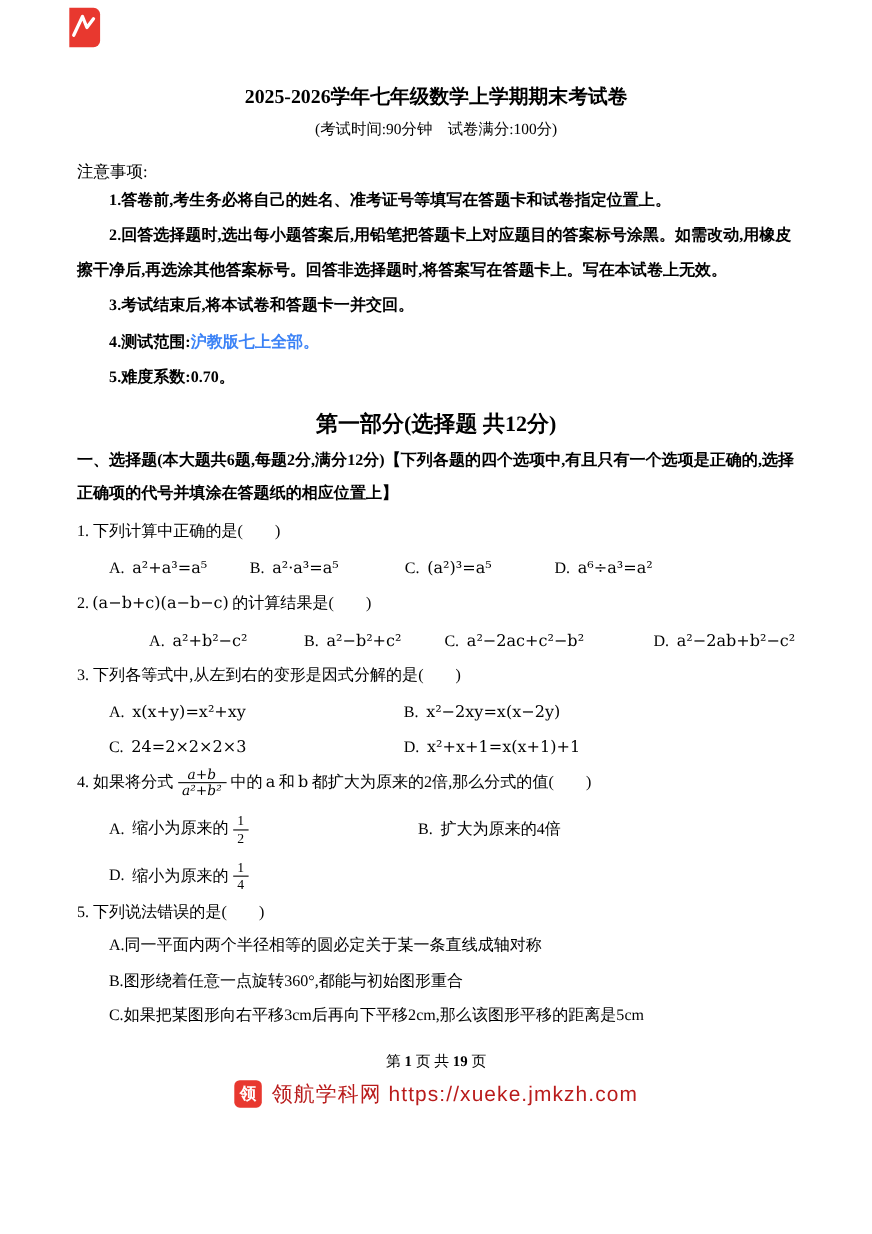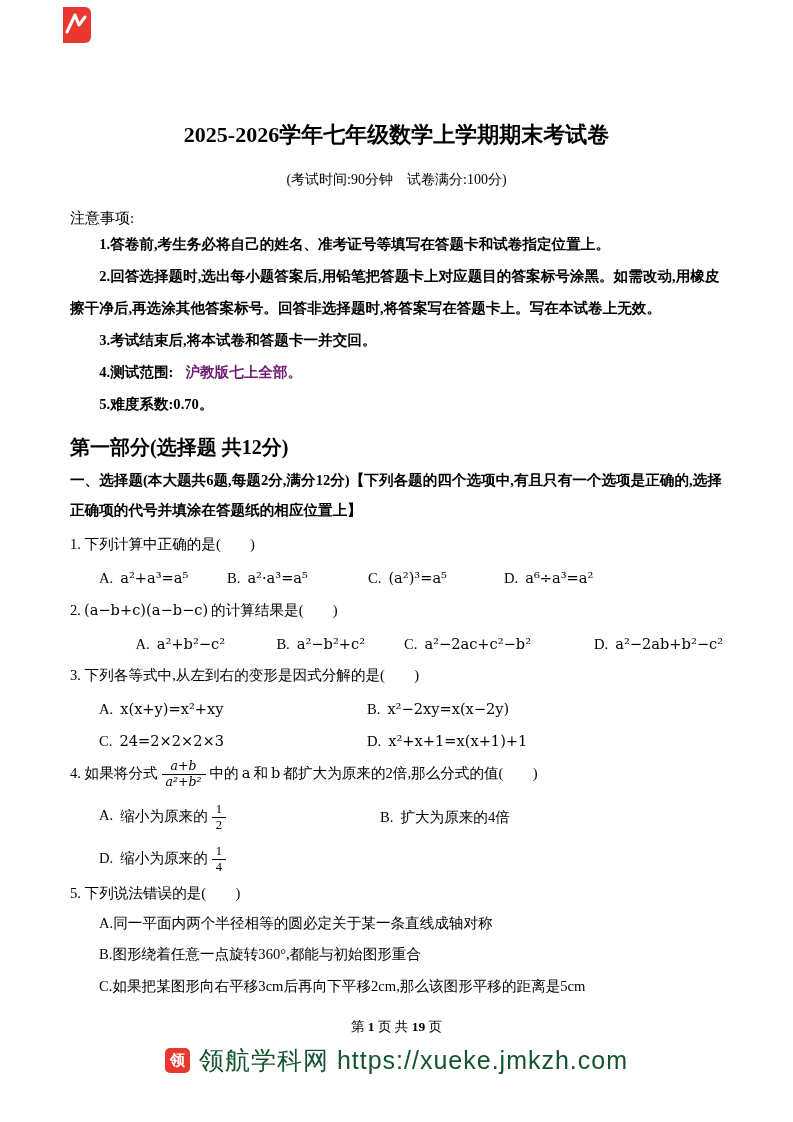--- a/index.html
+++ b/index.html
@@ -3,46 +3,46 @@
 <meta charset="utf-8">
 <style>
   html,body{margin:0;padding:0;}
   body{
     width:793px;height:1122px;background:#ffffff;color:#000;
     font-family:"Liberation Serif","DejaVu Serif",serif;
     position:relative;overflow:hidden;
   }
   .page{padding:0 70px;}
   .corner-logo{position:absolute;left:60px;top:6px;width:34px;height:38px;}
-  .title{margin:120px 0 0;text-align:center;font-size:22px;font-weight:bold;line-height:1.4;}
-  .meta{margin-top:20px;text-align:center;font-size:14px;}
+  .title{margin:76px 0 0;text-align:center;font-size:18px;font-weight:bold;line-height:1.4;}
+  .meta{margin-top:8px;text-align:center;font-size:14px;}
   .notice-heading{margin-top:20px;font-size:15px;font-weight:normal;}
   .notice p{font-size:14.6px;line-height:2.2;text-indent:2em;margin:0;font-weight:bold;}
-  .red{color:#701a75;margin-left:12px;}
-  .section-title{margin:12px 0 4px;font-size:20px;font-weight:bold;line-height:1.5;}
+  .red{color:#3b82f6;}
+  .section-title{margin:12px 0 4px;text-align:center;font-size:20px;font-weight:bold;line-height:1.5;}
   .intro{font-size:14.6px;font-weight:bold;line-height:2.05;margin:0;}
   .stem{font-size:14.6px;line-height:2.0;margin:4px 0 0;}
   .m{font-family:"DejaVu Serif",serif;}
   .stem .m{margin:0 3px;text-align:right;}
   .opt-row{display:grid;padding-left:29px;font-size:14.6px;line-height:1.7;margin-top:7px;align-items:center;}
   .cols4-q1{grid-template-columns:128px 141px 136px auto;}
   .cols4-q2{grid-template-columns:126px 140px 166px auto;text-align:right;}
   .cols2{grid-template-columns:268px auto;}
   .opt .lbl{margin-right:7px;}
   .frac{display:inline-block;text-align:center;vertical-align:middle;font-size:12.5px;line-height:1.18;margin:0 4px;}
   .frac .num{display:block;border-bottom:1px solid #000;padding:0 4px;}
   .frac .den{display:block;padding:0 4px;}
   .frac.it{font-style:italic;font-family:"DejaVu Serif",serif;}
   .optline{padding-left:29px;font-size:14.6px;line-height:2.15;}
   .q4row{margin-top:12px;gap:13px;}
   .footer{margin-top:16px;text-align:center;font-size:13.5px;}
   .footer .b{font-weight:bold;}
   .watermark{margin-top:8px;display:flex;justify-content:center;align-items:center;gap:9px;}
   .wm-logo{width:25px;height:25px;background:#e8382f;color:#fff;font-size:15px;display:flex;align-items:center;justify-content:center;border-radius:5px;font-family:"Liberation Sans",sans-serif;font-weight:bold;}
-  .wm-text{color:#14532d;font-size:25px;letter-spacing:1px;font-family:"Liberation Sans",sans-serif;}
+  .wm-text{color:#b91c1c;font-size:19px;letter-spacing:1px;font-family:"Liberation Sans",sans-serif;}
 </style>
 </head>
 <body>
 
 <div class="corner-logo">
   <svg width="34" height="38" viewBox="0 0 34 38">
     <path d="M3 1 h22 a6 6 0 0 1 6 6 v24 a6 6 0 0 1 -6 6 h-22 z" fill="#e8382f"></path>
     <path d="M7 26 L15 9 L19 19 L25 11" stroke="#ffffff" stroke-width="3" fill="none" stroke-linecap="round" stroke-linejoin="round"></path>
   </svg>
 </div>

